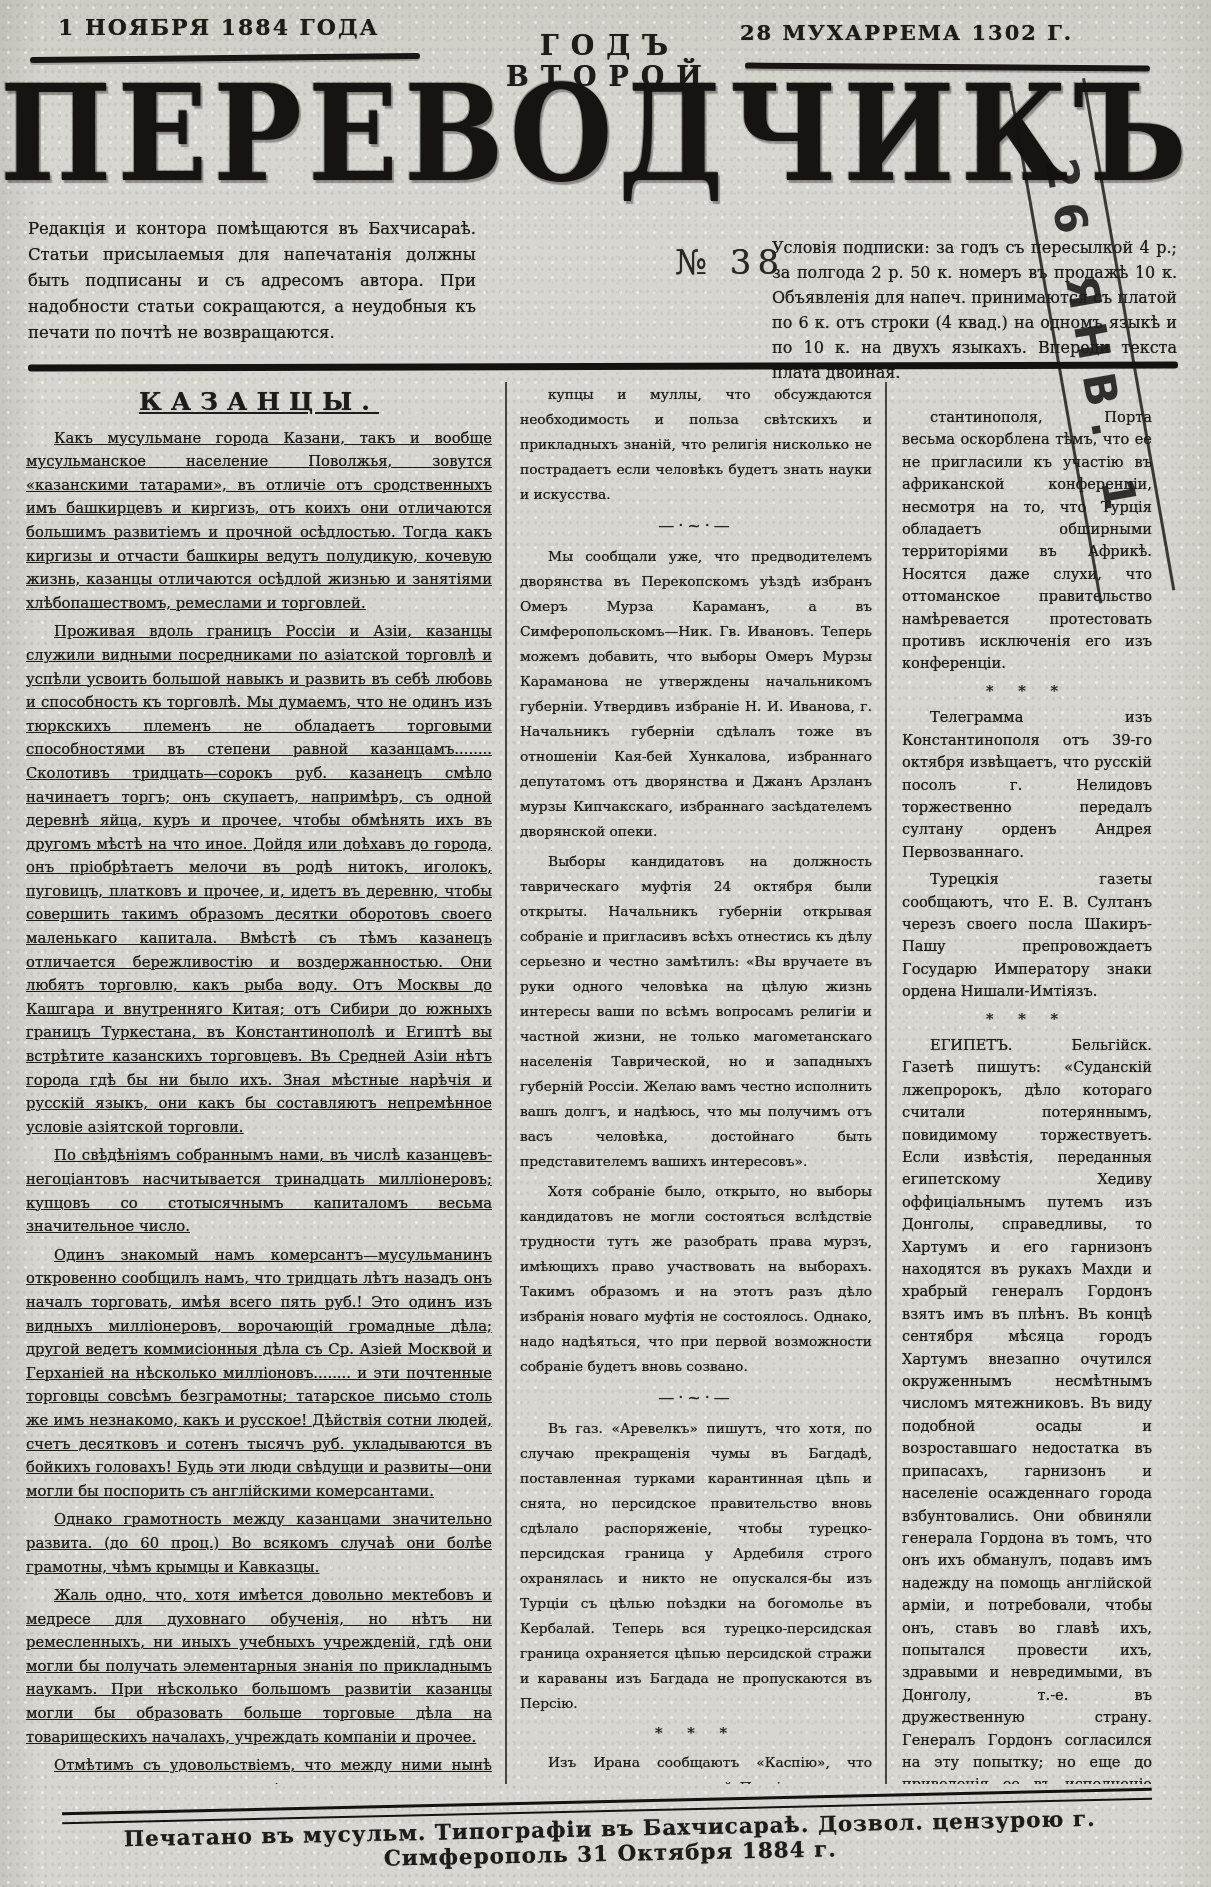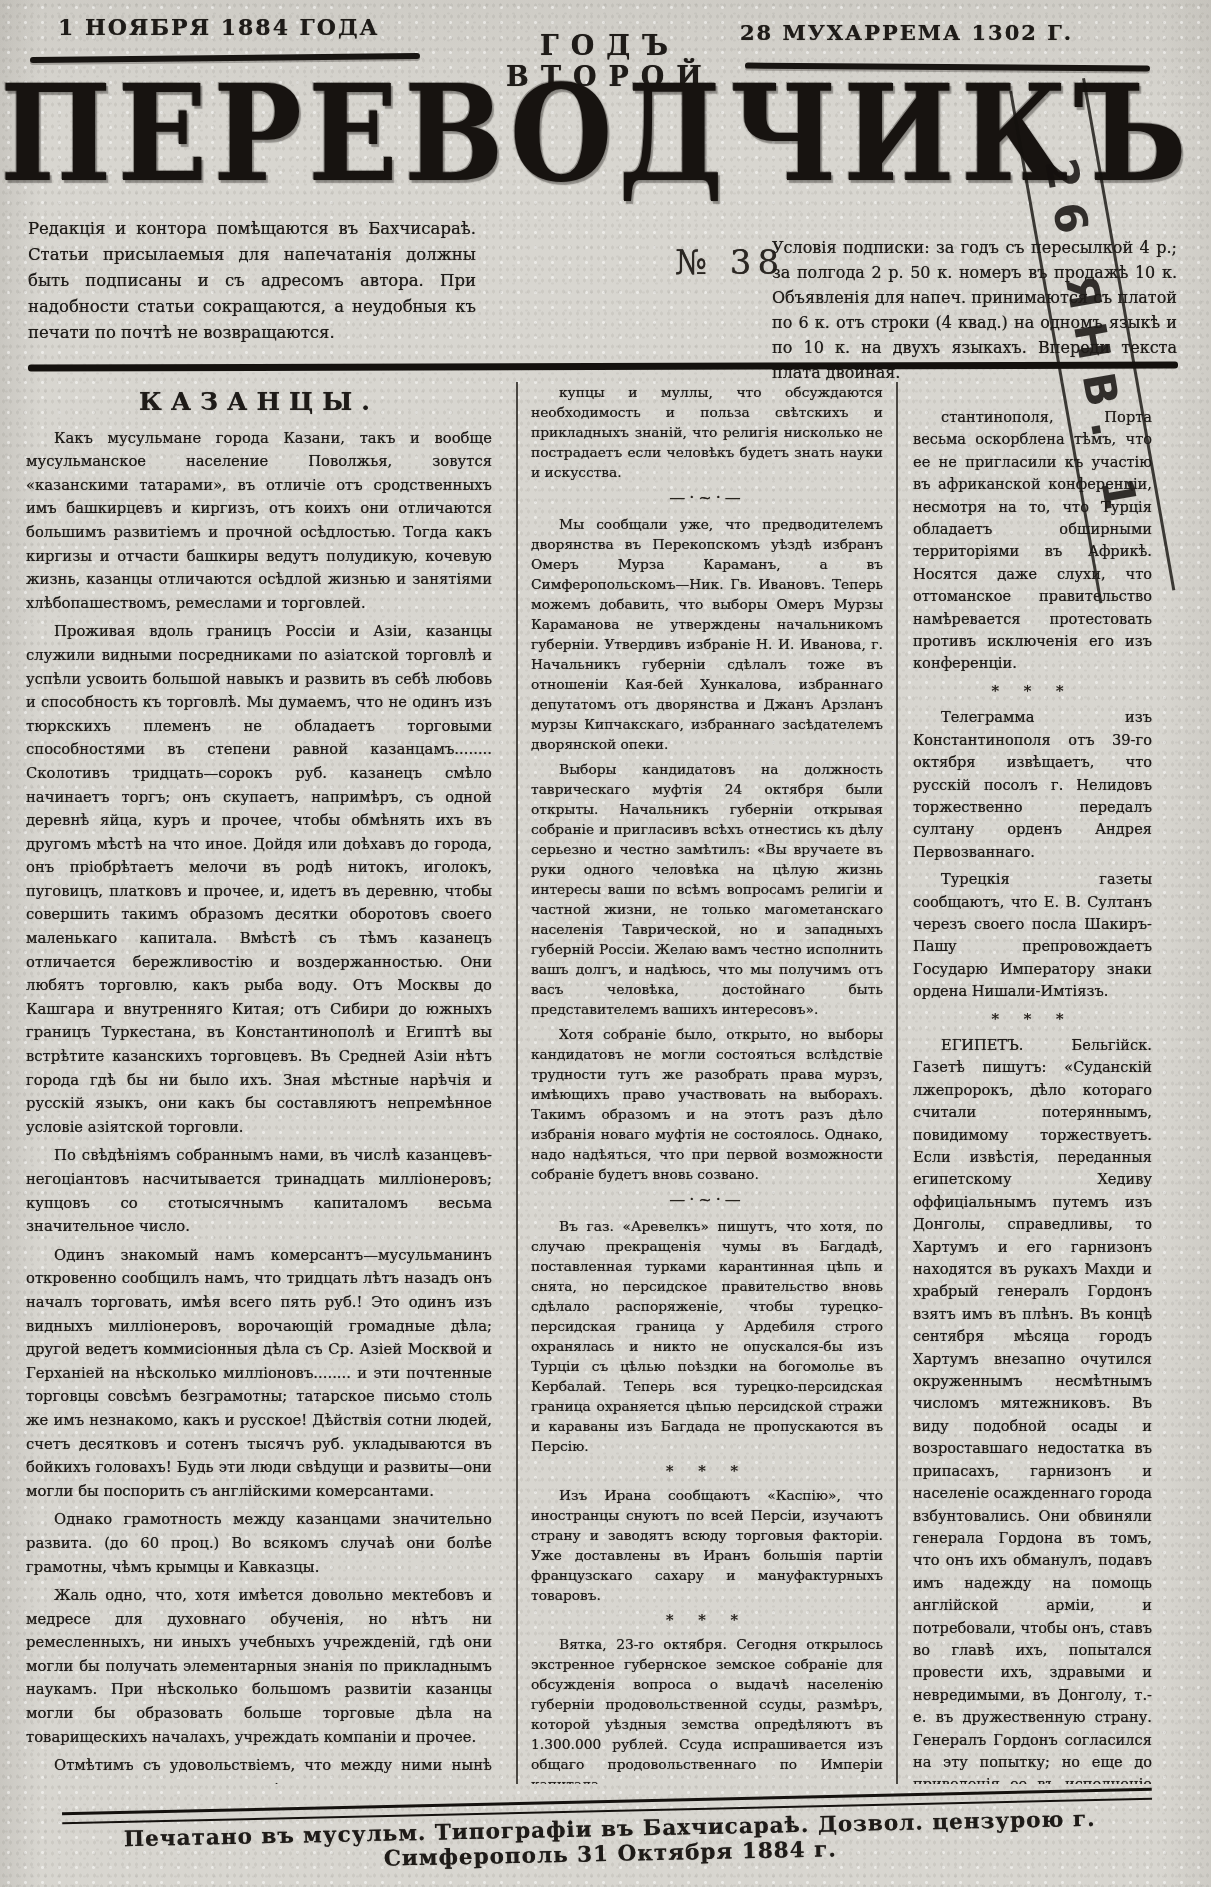--- a/index.html
+++ b/index.html
@@ -47,22 +47,22 @@
   .head-note{position:absolute;left:28px;top:216px;width:448px;font-size:16.5px;line-height:26px;text-align:justify;}
   .issue-no{position:absolute;left:640px;top:242px;width:180px;text-align:center;font-size:34px;letter-spacing:6px;color:#2a2622;}
   .weekly{position:absolute;left:520px;top:300px;width:420px;text-align:center;font-size:25px;font-weight:bold;letter-spacing:5px;}
   .terms{position:absolute;left:772px;top:218px;width:405px;font-size:16px;line-height:25px;text-align:justify;margin-top:17px;}
   .banner{position:absolute;left:0;top:332px;width:1190px;text-align:center;font-size:22px;font-weight:bold;letter-spacing:7px;word-spacing:16px;}
   .rule-main{position:absolute;left:28px;top:363px;width:1150px;height:7px;background:#14110e;transform:rotate(-.15deg);border-radius:3px;}
 
   
   .columns{position:absolute;left:26px;top:382px;width:1156px;height:1402px;display:flex;overflow:hidden;}
   .col{overflow:hidden;}
-  .col1{width:466px;padding-right:24px;font-size:14.8px;line-height:23.6px;}
-  .col2{width:352px;padding:0 13px;border-left:2px solid rgba(25,21,17,.75);border-right:2px solid rgba(25,21,17,.75);font-size:13.8px;line-height:20px;}
+  .col1{width:466px;padding-right:13px;font-size:14.8px;line-height:23.6px;text-decoration:underline;}
+  .col2{width:352px;padding:0 13px;border-left:2px solid rgba(25,21,17,.75);border-right:2px solid rgba(25,21,17,.75);font-size:13.8px;line-height:25px;}
   .col3{flex:1;padding-left:15px;padding-right:30px;font-size:14.6px;line-height:22.4px;margin-top:24px;}
   .col p{margin:0 0 5px 0;text-align:justify;text-indent:28px;}
   .article-head{font-size:25px;font-weight:bold;text-align:center;letter-spacing:9px;margin:8px 0 12px 0;}
   .divider{ text-align:center;margin:6px 0;font-size:16px;letter-spacing:4px;color:#241f1a;text-indent:0;}
   .asterisks{text-align:center;margin:4px 0;font-size:15px;letter-spacing:10px;color:#241f1a;}
   .lead{font-weight:normal;}
 
   
   .footer-rule{position:absolute;left:62px;top:1800px;width:1090px;height:7px;border-top:3px solid #14110e;border-bottom:2px solid #14110e;transform:rotate(-1.3deg);}
   .imprint{position:absolute;left:60px;top:1816px;width:1100px;text-align:center;font-size:21.5px;font-weight:bold;letter-spacing:1px;transform:rotate(-1.2deg);}

